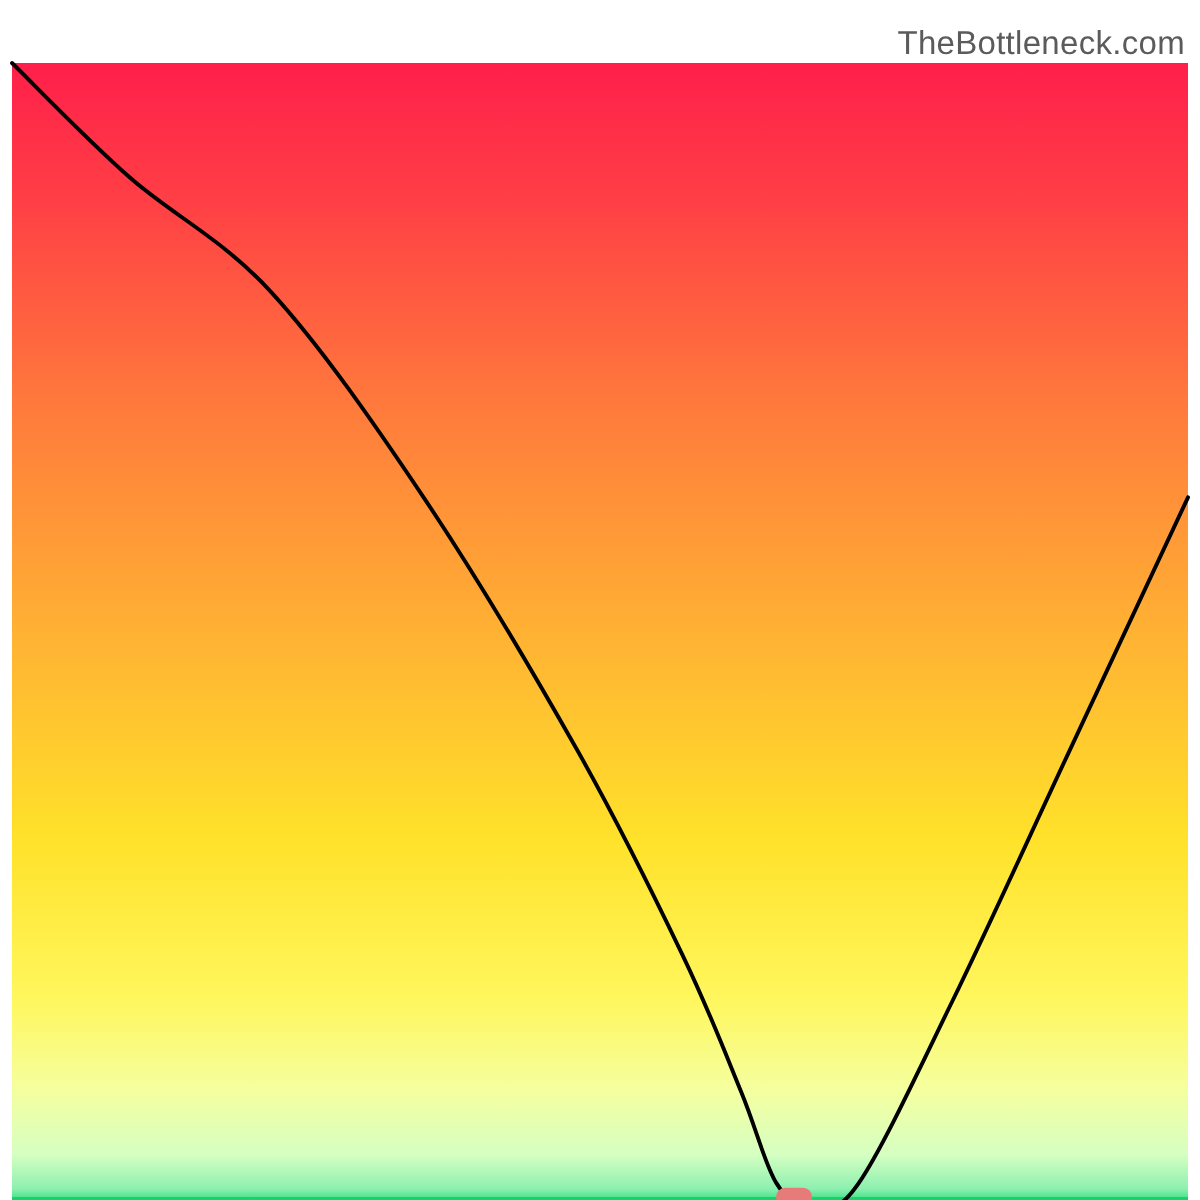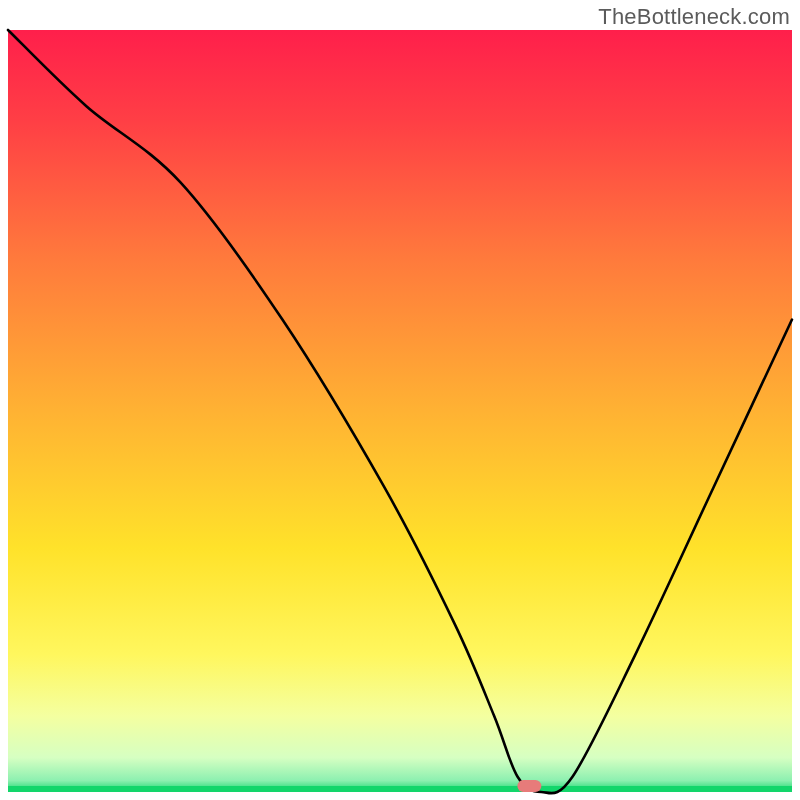--- a/index.html
+++ b/index.html
@@ -8,20 +8,21 @@
     width: 800px;
     height: 800px;
     overflow: hidden;
     background: #ffffff;
     font-family: Arial, Helvetica, sans-serif;
   }
   .chart-container {
     position: relative;
     width: 800px;
     height: 785px;
+    margin-top: 12px;
   }
   .watermark {
     position: absolute;
     top: 4px;
     right: 10px;
     font-size: 22px;
     font-weight: 500;
     color: #5b5b5b;
     letter-spacing: 0.2px;
     z-index: 10;

